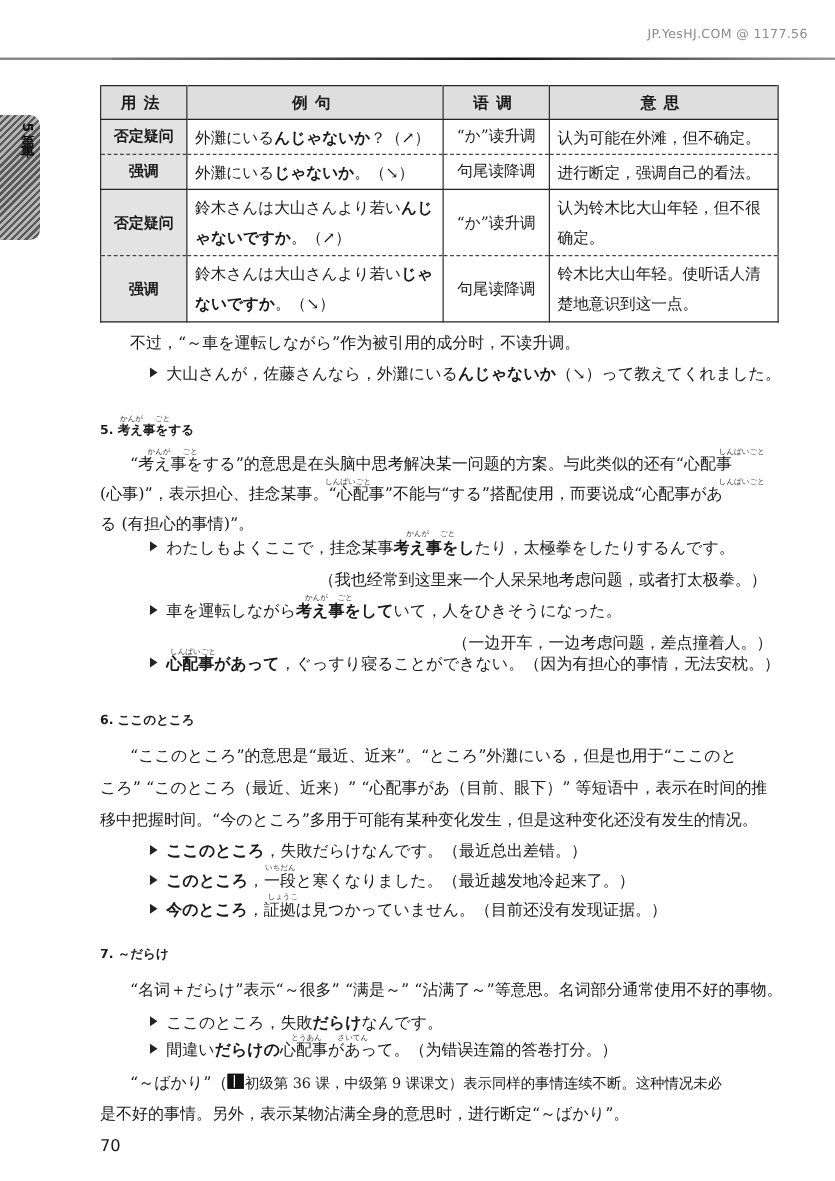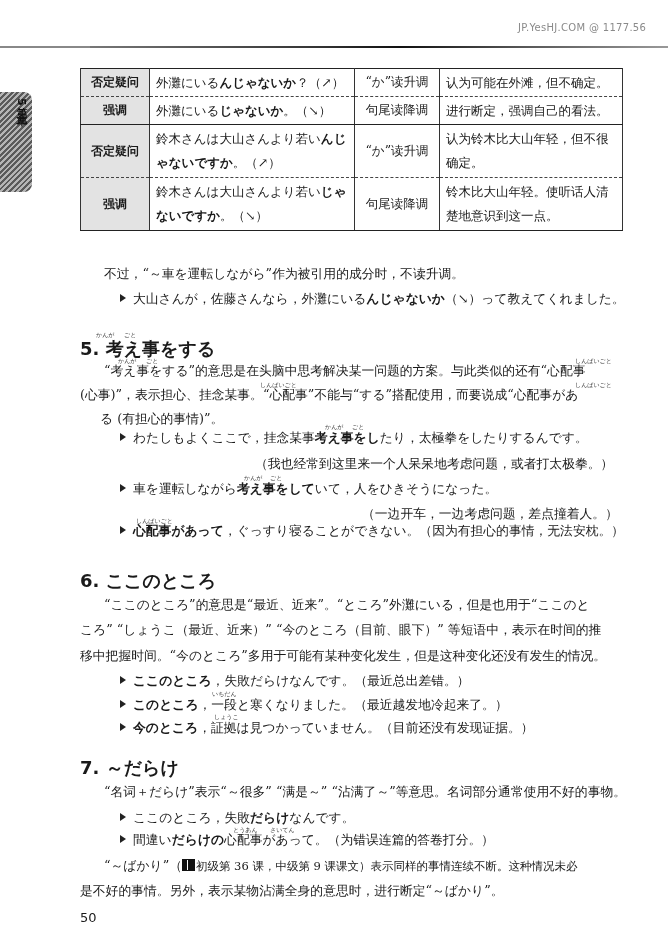--- a/index.html
+++ b/index.html
@@ -21,39 +21,45 @@
   td.usage{background:#e3e3e3;font-family:"DejaVu Sans",sans-serif;font-weight:bold;text-align:center;font-size:12px;width:56px;}
   td.ex{width:192px;line-height:24px;}
   td.tone{text-align:center;width:72px;}
   td.mean{line-height:24px;}
   tr.r-short td{height:27px;}
   tr.r-tall td{height:52px;}
   tr.dash td{border-bottom:1px dashed #444;}
   tr.solid td{border-bottom:1.5px solid #222;}
   .b{font-family:"DejaVu Sans",sans-serif;font-weight:bold;}
   .line{position:absolute;font-size:12.8px;white-space:nowrap;}
-  .h{position:absolute;left:80px;font-family:"DejaVu Sans",sans-serif;font-weight:bold;font-size:18px;}
+  .h{position:absolute;left:80px;font-family:"DejaVu Sans",sans-serif;font-weight:bold;font-size:10px;}
   .tri{display:inline-block;width:0;height:0;border-top:4px solid transparent;border-bottom:4px solid transparent;
        border-left:6px solid #222;margin-right:7px;vertical-align:1px;}
   .ruby{position:absolute;font-size:6px;color:#333;white-space:nowrap;font-family:"DejaVu Sans",sans-serif;}
   .pagenum{position:absolute;left:80px;top:910px;font-family:"DejaVu Sans",sans-serif;font-size:13px;}
   .book-icon{display:inline-block;width:11px;height:10px;border:1.5px solid #111;background:#111;vertical-align:-1px;margin-right:1px;position:relative;}
   .book-icon::after{content:"";position:absolute;left:4px;top:0;width:1px;height:10px;background:#fff;}
 </style>
 </head>
 <body>
 
 <div class="watermark">JP.YesHJ.COM @ 1177.56</div>
 <div class="top-rule"></div>
 <div class="side-tab">
   <div class="side-tab-label">第5单元</div>
 </div>
 
 <table class="grammar">
   <tbody>
+      <tr>
+    <th>用法</th>
+    <th>例句</th>
+    <th>语调</th>
+    <th>意思</th>
+  </tr>
   <tr class="r-short dash">
     <td class="usage">否定疑问</td>
     <td class="ex"><span>外灘にいる</span><span class="b">んじゃないか</span><span>？（↗）</span></td>
     <td class="tone">“か”读升调</td>
     <td class="mean">认为可能在外滩，但不确定。</td>
   </tr>
   <tr class="r-short solid">
     <td class="usage">强调</td>
     <td class="ex"><span>外灘にいる</span><span class="b">じゃないか</span><span>。（↘）</span></td>
     <td class="tone">句尾读降调</td>
@@ -82,42 +88,42 @@
 <span class="ruby" style="left:96px;top:331px;">かんが</span>
 <span class="ruby" style="left:124px;top:331px;">ごと</span>
 <div class="h" style="top:337px;">5. 考え事をする</div>
 <span class="ruby" style="left:118px;top:357px;">かんが</span>
 <span class="ruby" style="left:146px;top:357px;">ごと</span>
 <span class="ruby" style="left:575px;top:357px;">しんぱいごと</span>
 <div class="line" style="left:104px;top:363px;">“考え事をする”的意思是在头脑中思考解决某一问题的方案。与此类似的还有“心配事</div>
 <span class="ruby" style="left:260px;top:381px;">しんぱいごと</span>
 <span class="ruby" style="left:575px;top:381px;">しんぱいごと</span>
 <div class="line" style="left:80px;top:387px;">(心事)”，表示担心、挂念某事。“心配事”不能与“する”搭配使用，而要说成“心配事があ</div>
-<div class="line" style="left:80px;top:411px;margin-left:20px;">る (有担心的事情)”。</div>
+<div class="line" style="left:80px;top:411px;">る (有担心的事情)”。</div>
 
 <span class="ruby" style="left:325px;top:423px;">かんが</span>
 <span class="ruby" style="left:352px;top:423px;">ごと</span>
 <div class="line" style="left:120px;top:430px;">
   <span class="tri"></span><span>わたしもよくここで，挂念某事</span><span class="b">考え事をし</span><span>たり，太極拳をしたりするんです。</span>
 </div>
 <div class="line" style="left:255px;top:456px;">（我也经常到这里来一个人呆呆地考虑问题，或者打太极拳。）</div>
 <span class="ruby" style="left:244px;top:474px;">かんが</span>
 <span class="ruby" style="left:270px;top:474px;">ごと</span>
 <div class="line" style="left:120px;top:481px;">
   <span class="tri"></span><span>車を運転しながら</span><span class="b">考え事をして</span><span>いて，人をひきそうになった。</span>
 </div>
 <div class="line" style="left:362px;top:506px;">（一边开车，一边考虑问题，差点撞着人。）</div>
 <span class="ruby" style="left:136px;top:517px;">しんぱいごと</span>
 <div class="line" style="left:120px;top:523px;">
   <span class="tri"></span><span class="b">心配事があって</span><span>，ぐっすり寝ることができない。（因为有担心的事情，无法安枕。）</span>
 </div>
 
 <div class="h" style="top:569px;">6. ここのところ</div>
 <div class="line" style="left:104px;top:597px;">“ここのところ”的意思是“最近、近来”。“ところ”外灘にいる，但是也用于“ここのと</div>
-<div class="line" style="left:80px;top:622px;">ころ” “しょうこ（最近、近来）” “今のところ（目前、眼下）” 等短语中，表示在时间的推</div>
+<div class="line" style="left:80px;top:622px;">ころ” “このところ（最近、近来）” “心配事があ（目前、眼下）” 等短语中，表示在时间的推</div>
 <div class="line" style="left:80px;top:648px;">移中把握时间。“今のところ”多用于可能有某种变化发生，但是这种变化还没有发生的情况。</div>
 <div class="line" style="left:120px;top:673px;">
   <span class="tri"></span><span class="b">ここのところ</span><span>，失敗だらけなんです。（最近总出差错。）</span>
 </div>
 <span class="ruby" style="left:212px;top:690px;">いちだん</span>
 <div class="line" style="left:120px;top:697px;">
   <span class="tri"></span><span class="b">このところ</span><span>，一段と寒くなりました。（最近越发地冷起来了。）</span>
 </div>
 <span class="ruby" style="left:214px;top:713px;">しょうこ</span>
 <div class="line" style="left:120px;top:720px;">
@@ -132,13 +138,13 @@
 <span class="ruby" style="left:233px;top:826px;">とうあん</span>
 <span class="ruby" style="left:270px;top:826px;">さいてん</span>
 <div class="line" style="left:120px;top:832px;">
   <span class="tri"></span><span>間違い</span><span class="b">だらけの</span><span>心配事があって。（为错误连篇的答卷打分。）</span>
 </div>
 <div class="line" style="left:104px;top:858px;">
   <span>“～ばかり”（</span><span class="book-icon"></span><span style="font-size:11.5px;">初级第 36 课，中级第 9 课课文）表示同样的事情连续不断。这种情况未必</span>
 </div>
 <div class="line" style="left:80px;top:883px;">是不好的事情。另外，表示某物沾满全身的意思时，进行断定“～ばかり”。</div>
 
-<div class="pagenum">50</div>
+<div class="pagenum">70</div>
 
 </body></html>

